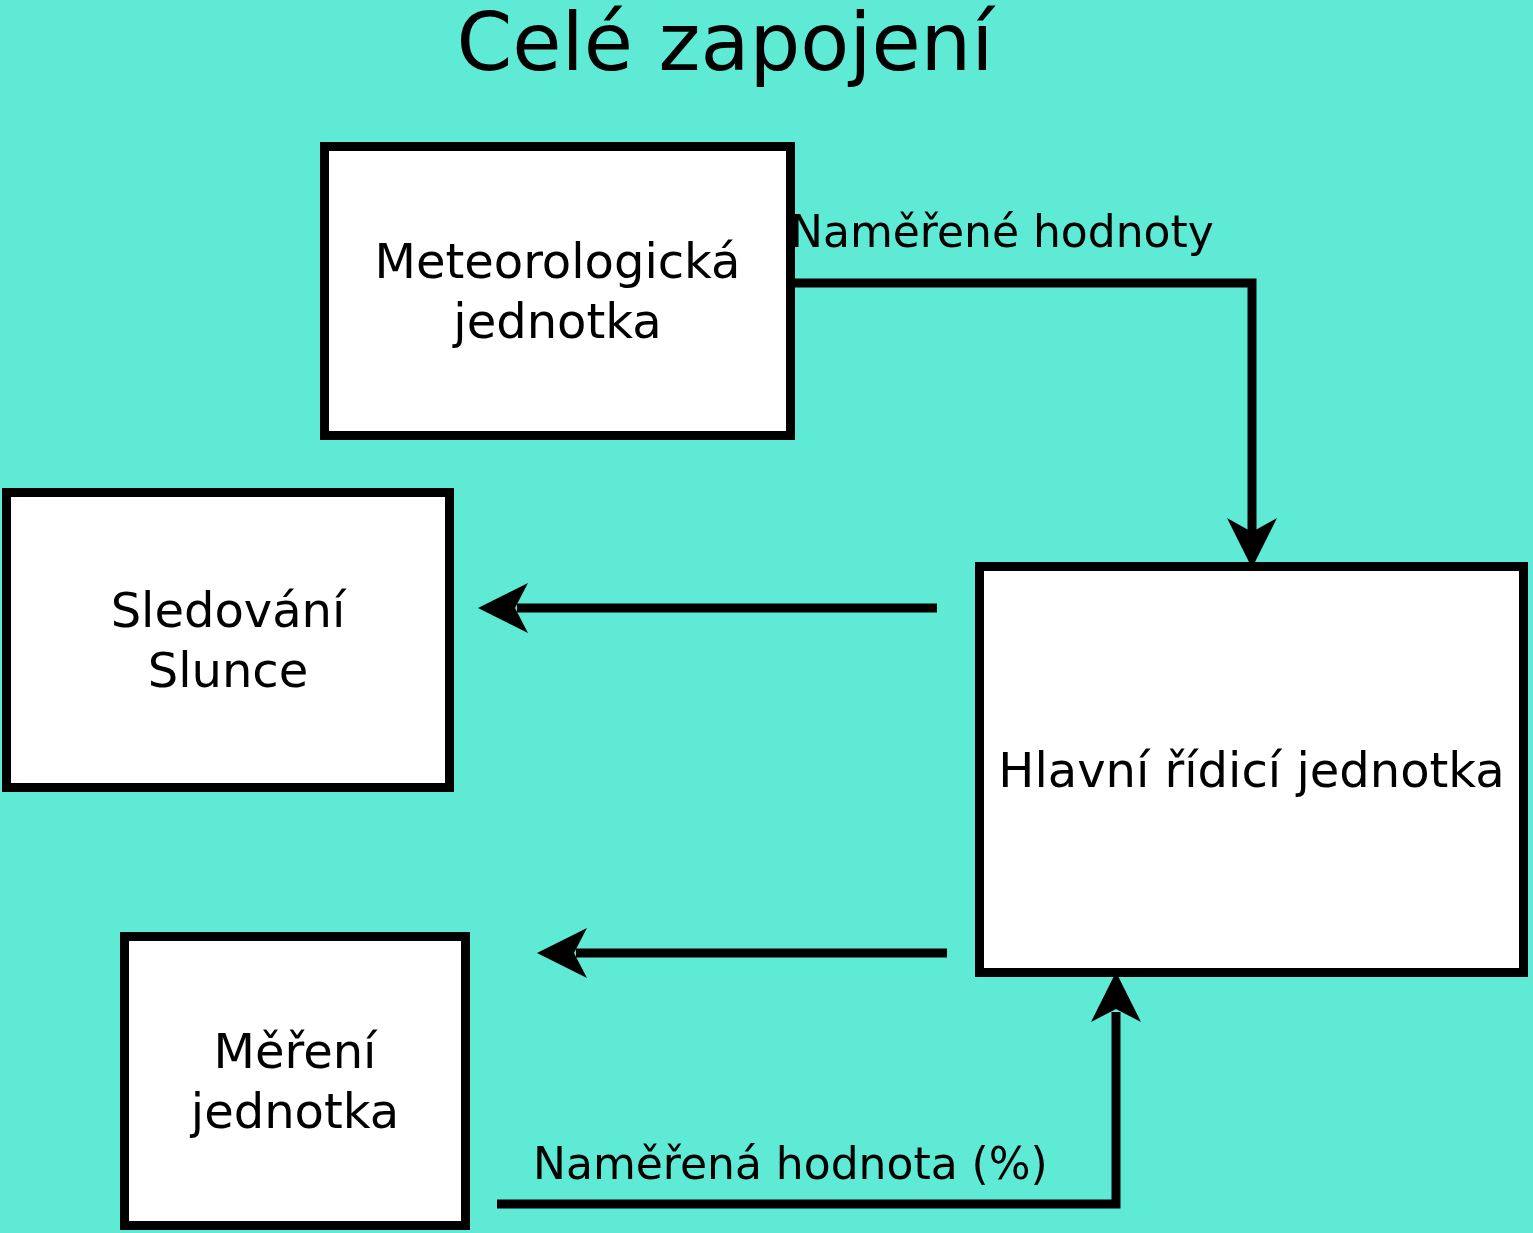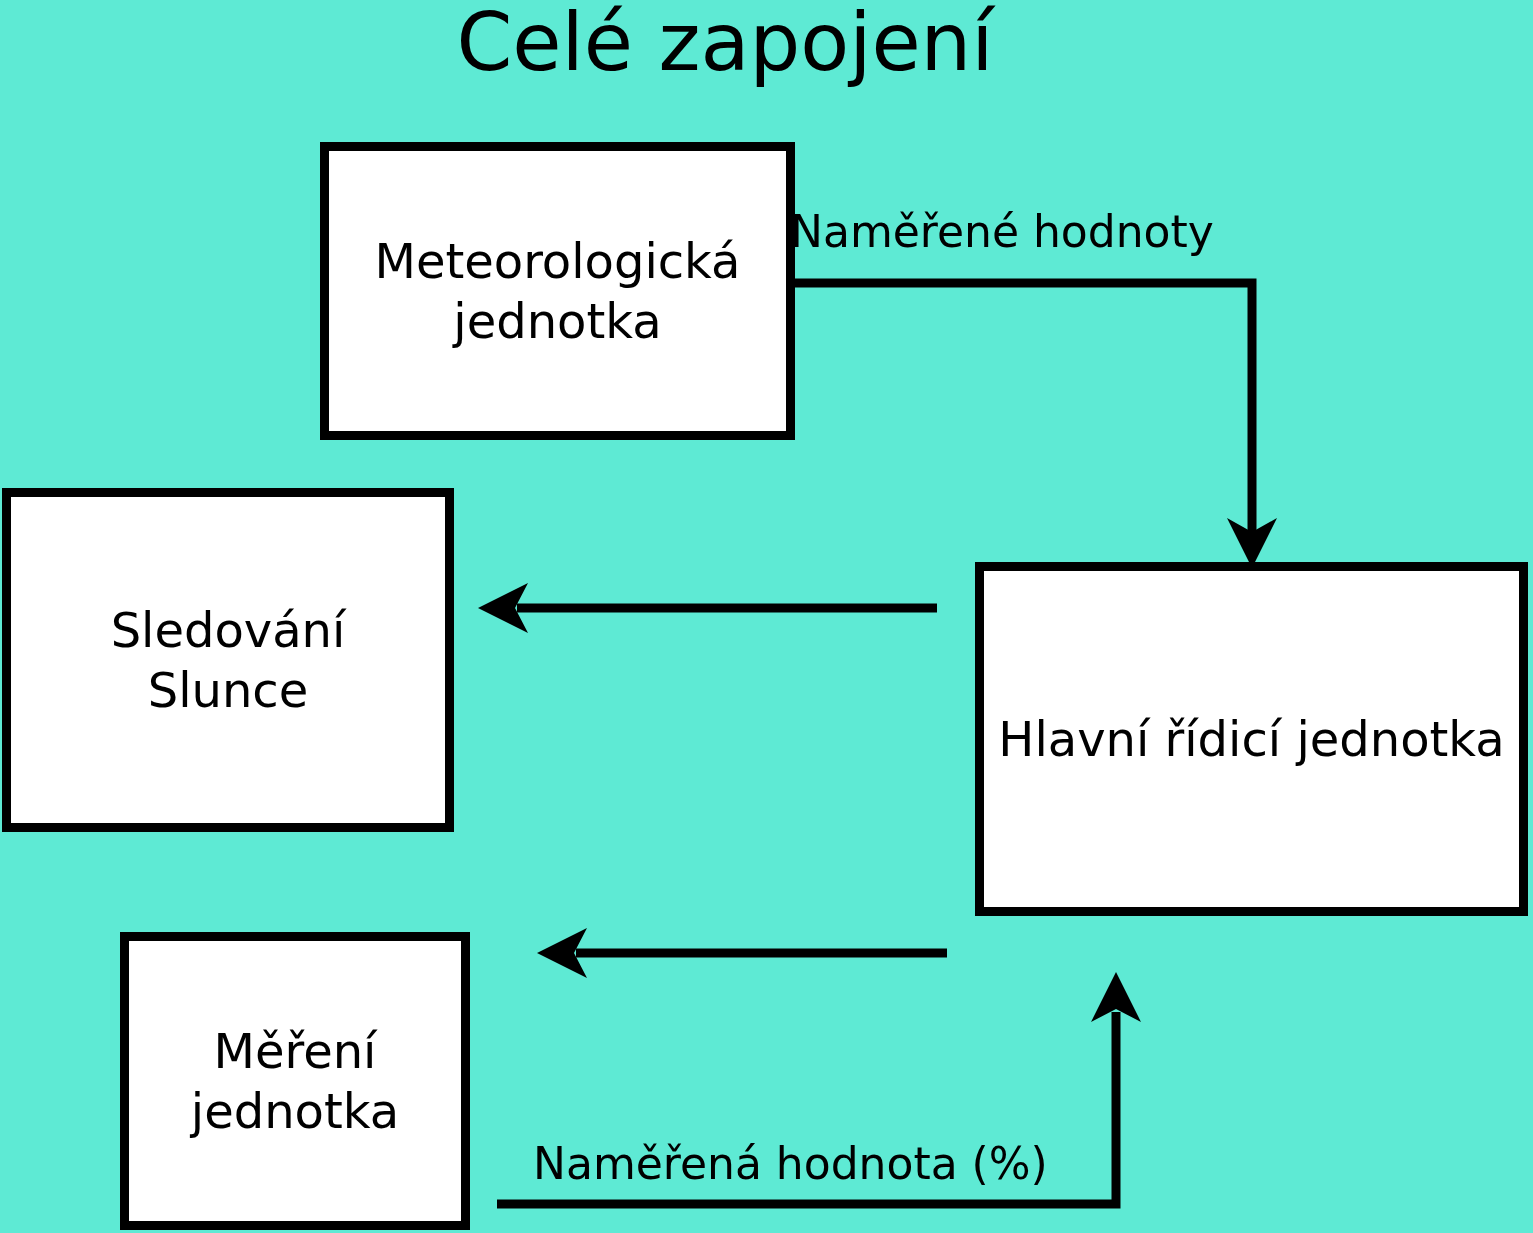--- a/index.html
+++ b/index.html
@@ -45,22 +45,22 @@
     white-space: pre;
   }
   .edges {
     position: absolute;
     left: 0;
     top: 0;
     pointer-events: none;
   }
   
   .node-meteo  { left: 320px; top: 134px;  width: 475px; height: 298px; margin-top: 8px; }
-  .node-sun    { left: 2px;   top: 488px;  width: 452px; height: 344px; }
-  .node-main   { left: 975px; top: 562px;  width: 553px; height: 354px; }
+  .node-sun    { left: 2px;   top: 488px;  width: 452px; height: 304px; }
+  .node-main   { left: 975px; top: 562px;  width: 553px; height: 415px; }
   .node-energy { left: 120px; top: 932px;  width: 350px; height: 298px; }
   
   .lbl-measured   { left: 790px; top: 203px; }
   .lbl-azimuth    { left: 493px; top: 493px; }
   .lbl-permission { left: 500px; top: 820px; }
   .lbl-percent    { left: 533px; top: 1135px; }
 </style>
 </head>
 <body>
 

